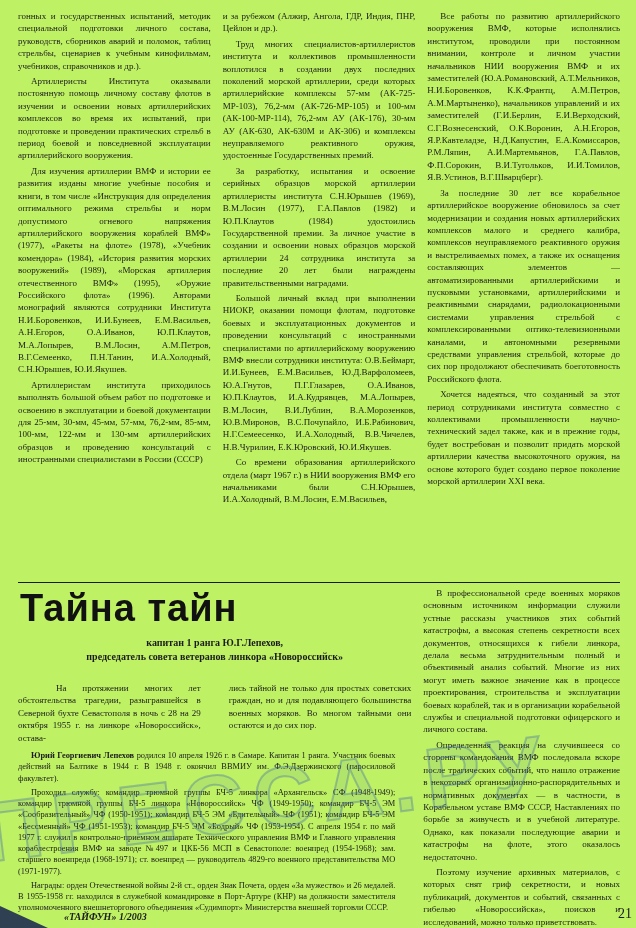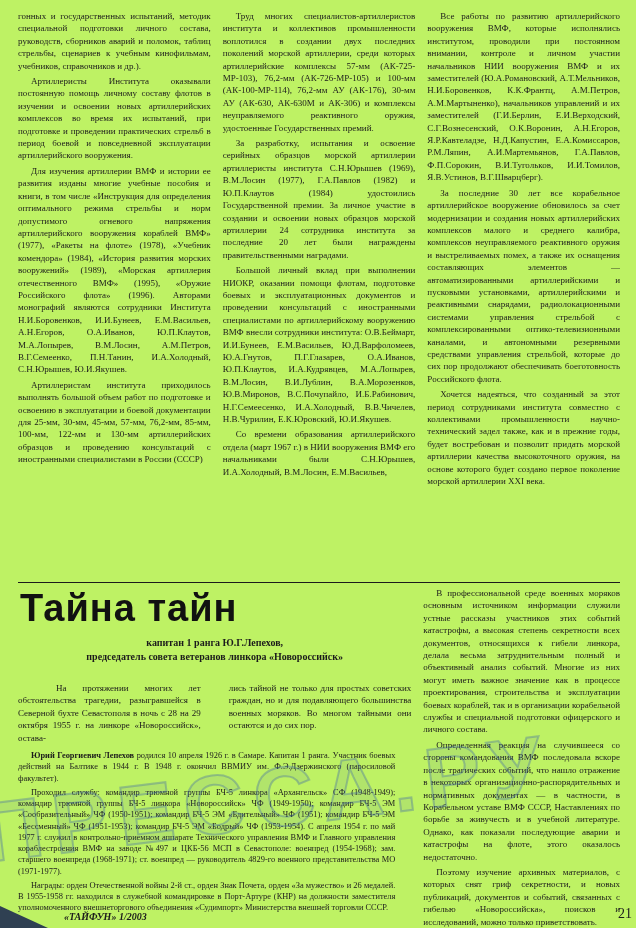--- a/index.html
+++ b/index.html
@@ -98,20 +98,21 @@
   <div class="inner">
 
     <div class="top-cols">
       <div class="top-col">
         <p class="cont">гонных и государственных испытаний, методик специальной подготовки личного состава, руководств, сборников аварий и поломок, таблиц стрельбы, сценариев к учебным кинофильмам, учебников, справочников и др.).</p>
         <p>Артиллеристы Института оказывали постоянную помощь личному составу флотов в изучении и освоении новых артиллерийских комплексов во время их испытаний, при подготовке и проведении практических стрельб в период боевой и повседневной эксплуатации артиллерийского вооружения.</p>
         <p>Для изучения артиллерии ВМФ и истории ее развития изданы многие учебные пособия и книги, в том числе «Инструкция для определения оптимального режима стрельбы и норм допустимого огневого напряжения артиллерийского вооружения кораблей ВМФ» (1977), «Ракеты на флоте» (1978), «Учебник комендора» (1984), «История развития морских вооружений» (1989), «Морская артиллерия отечественного ВМФ» (1995), «Оружие Российского флота» (1996). Авторами монографий являются сотрудники Института Н.И.Боровенков, И.И.Бунеев, Е.М.Васильев, А.Н.Егоров, О.А.Иванов, Ю.П.Клаутов, М.А.Лопырев, В.М.Лосин, А.М.Петров, В.Г.Семеенко, П.Н.Танин, И.А.Холодный, С.Н.Юрышев, Ю.И.Якушев.</p>
         <p>Артиллеристам института приходилось выполнять большой объем работ по подготовке и освоению в эксплуатации и боевой документации для 25-мм, 30-мм, 45-мм, 57-мм, 76,2-мм, 85-мм, 100-мм, 122-мм и 130-мм артиллерийских образцов и проведению консультаций с иностранными специалистами в России (СССР)</p>
       </div>
       <div class="top-col">
+        <p class="cont">и за рубежом (Алжир, Ангола, ГДР, Индия, ПНР, Цейлон и др.).</p>
         <p>Труд многих специалистов-артиллеристов института и коллективов промышленности воплотился в создании двух последних поколений морской артиллерии, среди которых артиллерийские комплексы 57-мм (АК-725-МР-103), 76,2-мм (АК-726-МР-105) и 100-мм (АК-100-МР-114), 76,2-мм АУ (АК-176), 30-мм АУ (АК-630, АК-630М и АК-306) и комплексы неуправляемого реактивного оружия, удостоенные Государственных премий.</p>
         <p>За разработку, испытания и освоение серийных образцов морской артиллерии артиллеристы института С.Н.Юрышев (1969), В.М.Лосин (1977), Г.А.Павлов (1982) и Ю.П.Клаутов (1984) удостоились Государственной премии. За личное участие в создании и освоении новых образцов морской артиллерии 24 сотрудника института за последние 20 лет были награждены правительственными наградами.</p>
         <p>Большой личный вклад при выполнении НИОКР, оказании помощи флотам, подготовке боевых и эксплуатационных документов и проведении консультаций с иностранными специалистами по артиллерийскому вооружению ВМФ внесли сотрудники института: О.В.Беймарт, И.И.Бунеев, Е.М.Васильев, Ю.Д.Варфоломеев, Ю.А.Гнутов, П.Г.Глазарев, О.А.Иванов, Ю.П.Клаутов, И.А.Кудрявцев, М.А.Лопырев, В.М.Лосин, В.И.Лублин, В.А.Морозенков, Ю.В.Миронов, В.С.Почупайло, И.Б.Рабинович, Н.Г.Семеесенко, И.А.Холодный, В.В.Чичелев, Н.В.Чурилин, Е.К.Юровский, Ю.И.Якушев.</p>
         <p>Со времени образования артиллерийского отдела (март 1967 г.) в НИИ вооружения ВМФ его начальниками были С.Н.Юрышев, И.А.Холодный, В.М.Лосин, Е.М.Васильев,</p>
       </div>
       <div class="top-col">
         <p>Все работы по развитию артиллерийского вооружения ВМФ, которые исполнялись институтом, проводили при постоянном внимании, контроле и личном участии начальников НИИ вооружения ВМФ и их заместителей (Ю.А.Романовский, А.Т.Мельников, Н.И.Боровенков, К.К.Франтц, А.М.Петров, А.М.Мартыненко), начальников управлений и их заместителей (Г.И.Берлин, Е.И.Верходский, С.Г.Вознесенский, О.К.Воронин, А.Н.Егоров, Я.Р.Кавтеладзе, Н.Д.Капустин, Е.А.Комиссаров, Р.М.Ляпин, А.И.Мартемьянов, Г.А.Павлов, Ф.П.Сорокин, В.И.Тугольков, И.И.Томилов, Я.В.Устинов, В.Г.Шварцберг).</p>
         <p>За последние 30 лет все корабельное артиллерийское вооружение обновилось за счет модернизации и создания новых артиллерийских комплексов малого и среднего калибра, комплексов неуправляемого реактивного оружия и выстреливаемых помех, а также их оснащения составляющих элементов — автоматизированными артиллерийскими и пусковыми установками, артиллерийскими и реактивными снарядами, радиолокационными системами управления стрельбой с комплексированными оптико-телевизионными каналами, и автономными резервными средствами управления стрельбой, которые до сих пор продолжают обеспечивать боеготовность Российского флота.</p>
         <p>Хочется надеяться, что созданный за этот период сотрудниками института совместно с коллективами промышленности научно-технический задел также, как и в прежние годы, будет востребован и позволит придать морской артиллерии качества высокоточного оружия, на основе которого будет создано первое поколение морской артиллерии XXI века.</p>
       </div>

